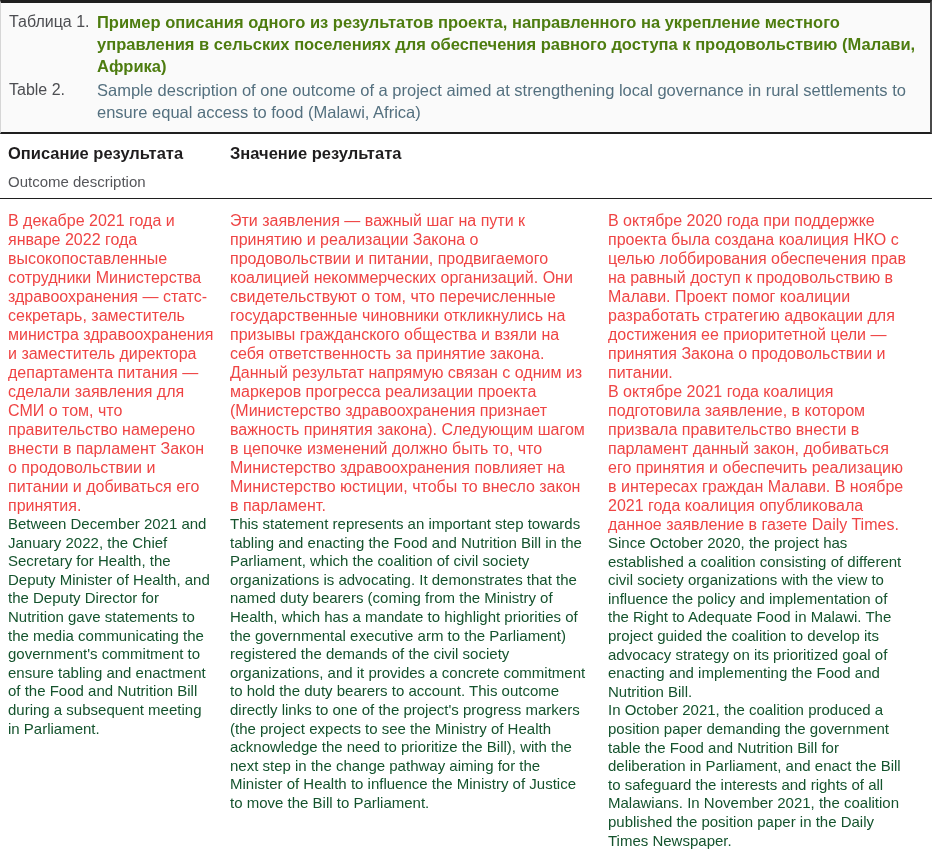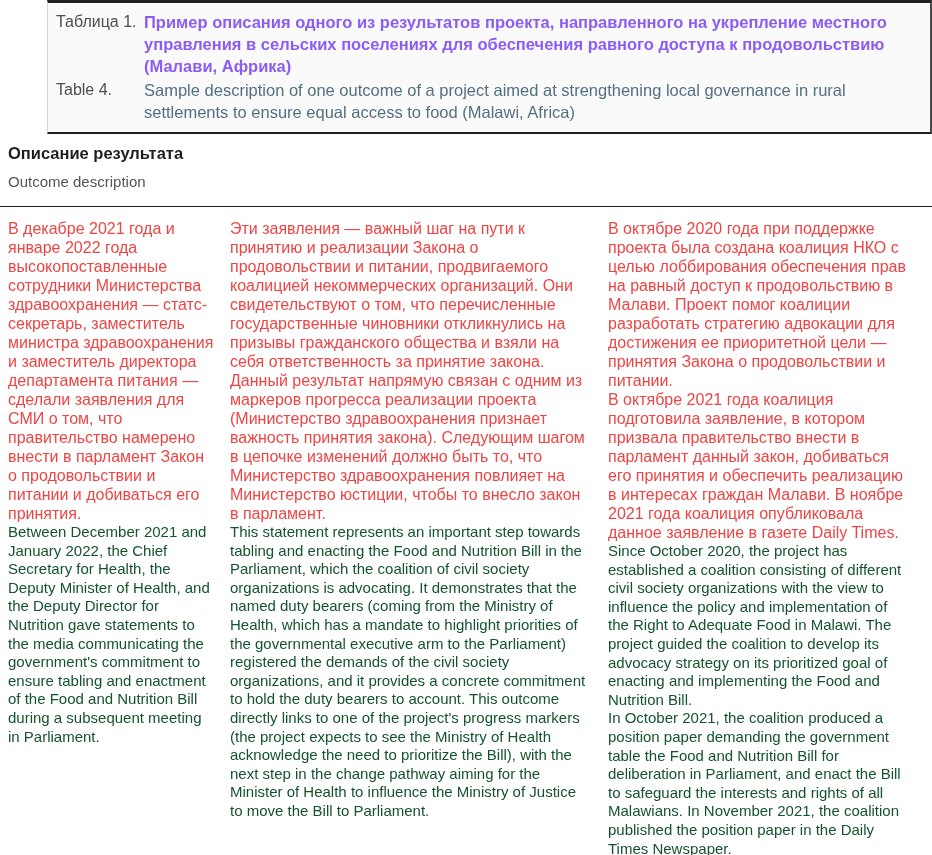--- a/index.html
+++ b/index.html
@@ -13,47 +13,46 @@
 
   
   .caption {
     box-sizing: border-box;
     background: #fafafa;
     border-top: 3px solid #1f1f1f;
     border-bottom: 2px solid #1f1f1f;
     border-left: 1px solid #d6d6d6;
     border-right: 2px solid #4a4a4a;
     padding: 8px 8px 9px 8px;
-    margin-left: 47px;
   }
   .cap-row { display: grid; grid-template-columns: 88px 1fr; align-items: start; }
   .cap-row + .cap-row { margin-top: 2px; }
   .cap-label {
     font-size: 16px; line-height: 22px; color: #4d4e52; font-weight: 400;
   }
   .cap-title-ru {
-    font-size: 16.5px; line-height: 22px; font-weight: 700; color: #8b5cf6;
+    font-size: 16.5px; line-height: 22px; font-weight: 700; color: #4d7c0f;
   }
   .cap-title-en {
     font-size: 16.5px; line-height: 22px; font-weight: 400; color: #54707f;
   }
 
   
   .grid {
     display: grid;
     grid-template-columns: 222px 378px 1fr;
     box-sizing: border-box;
     padding: 0 8px;
   }
   .cell { padding-right: 16px; box-sizing: border-box; }
 
   
   .header-row {
     border-bottom: 1.5px solid #1f1f1f;
-    padding-top: 9px; padding-bottom: 15px;
+    padding-top: 9px; padding-bottom: 7px;
     min-height: 64px;
   }
   .hcell { display: flex; flex-direction: column; justify-content: space-between; }
   .h-ru { font-size: 16.5px; line-height: 20px; font-weight: 700; color: #1f1d1e; }
   .h-en { font-size: 15px; line-height: 18px; font-weight: 400; color: #55565a; margin-top: 10px; }
 
   
   .body-row {
     padding-top: 12px; padding-bottom: 10px;
     min-height: 612px;
@@ -72,31 +71,32 @@
 <body>
 
 <div class="tablewrap">
 
   <div class="caption">
     <div class="cap-row">
       <div class="cap-label">Таблица 1.</div>
       <div class="cap-title-ru">Пример описания одного из результатов проекта, направленного на укрепление местного управления в сельских поселениях для обеспечения равного доступа к продовольствию (Малави, Африка)</div>
     </div>
     <div class="cap-row">
-      <div class="cap-label">Table 4.</div>
+      <div class="cap-label">Table 2.</div>
       <div class="cap-title-en">Sample description of one outcome of a project aimed at strengthening local governance in rural settlements to ensure equal access to food (Malawi, Africa)</div>
     </div>
   </div>
 
   <div class="grid header-row">
     <div class="cell hcell">
       <div class="h-ru">Описание результата</div>
       <div class="h-en">Outcome description</div>
     </div>
     <div class="cell hcell">
+      <div class="h-ru">Значение результата</div>
     </div>
   </div>
 
   <div class="grid body-row">
     <div class="cell">
       <div class="b-ru">В декабре 2021 года и январе 2022 года высокопоставленные сотрудники Министерства здравоохранения — статс-секретарь, заместитель министра здравоохранения и заместитель директора департамента питания — сделали заявления для СМИ о том, что правительство намерено внести в парламент Закон о продовольствии и питании и добиваться его принятия.</div>
       <div class="b-en">Between December 2021 and January 2022, the Chief Secretary for Health, the Deputy Minister of Health, and the Deputy Director for Nutrition gave statements to the media communicating the government's commitment to ensure tabling and enactment of the Food and Nutrition Bill during a subsequent meeting in Parliament.</div>
     </div>
     <div class="cell">
       <div class="b-ru">Эти заявления — важный шаг на пути к принятию и реализации Закона о продовольствии и питании, продвигаемого коалицией некоммерческих организаций. Они свидетельствуют о том, что перечисленные государственные чиновники откликнулись на призывы гражданского общества и взяли на себя ответственность за принятие закона.

